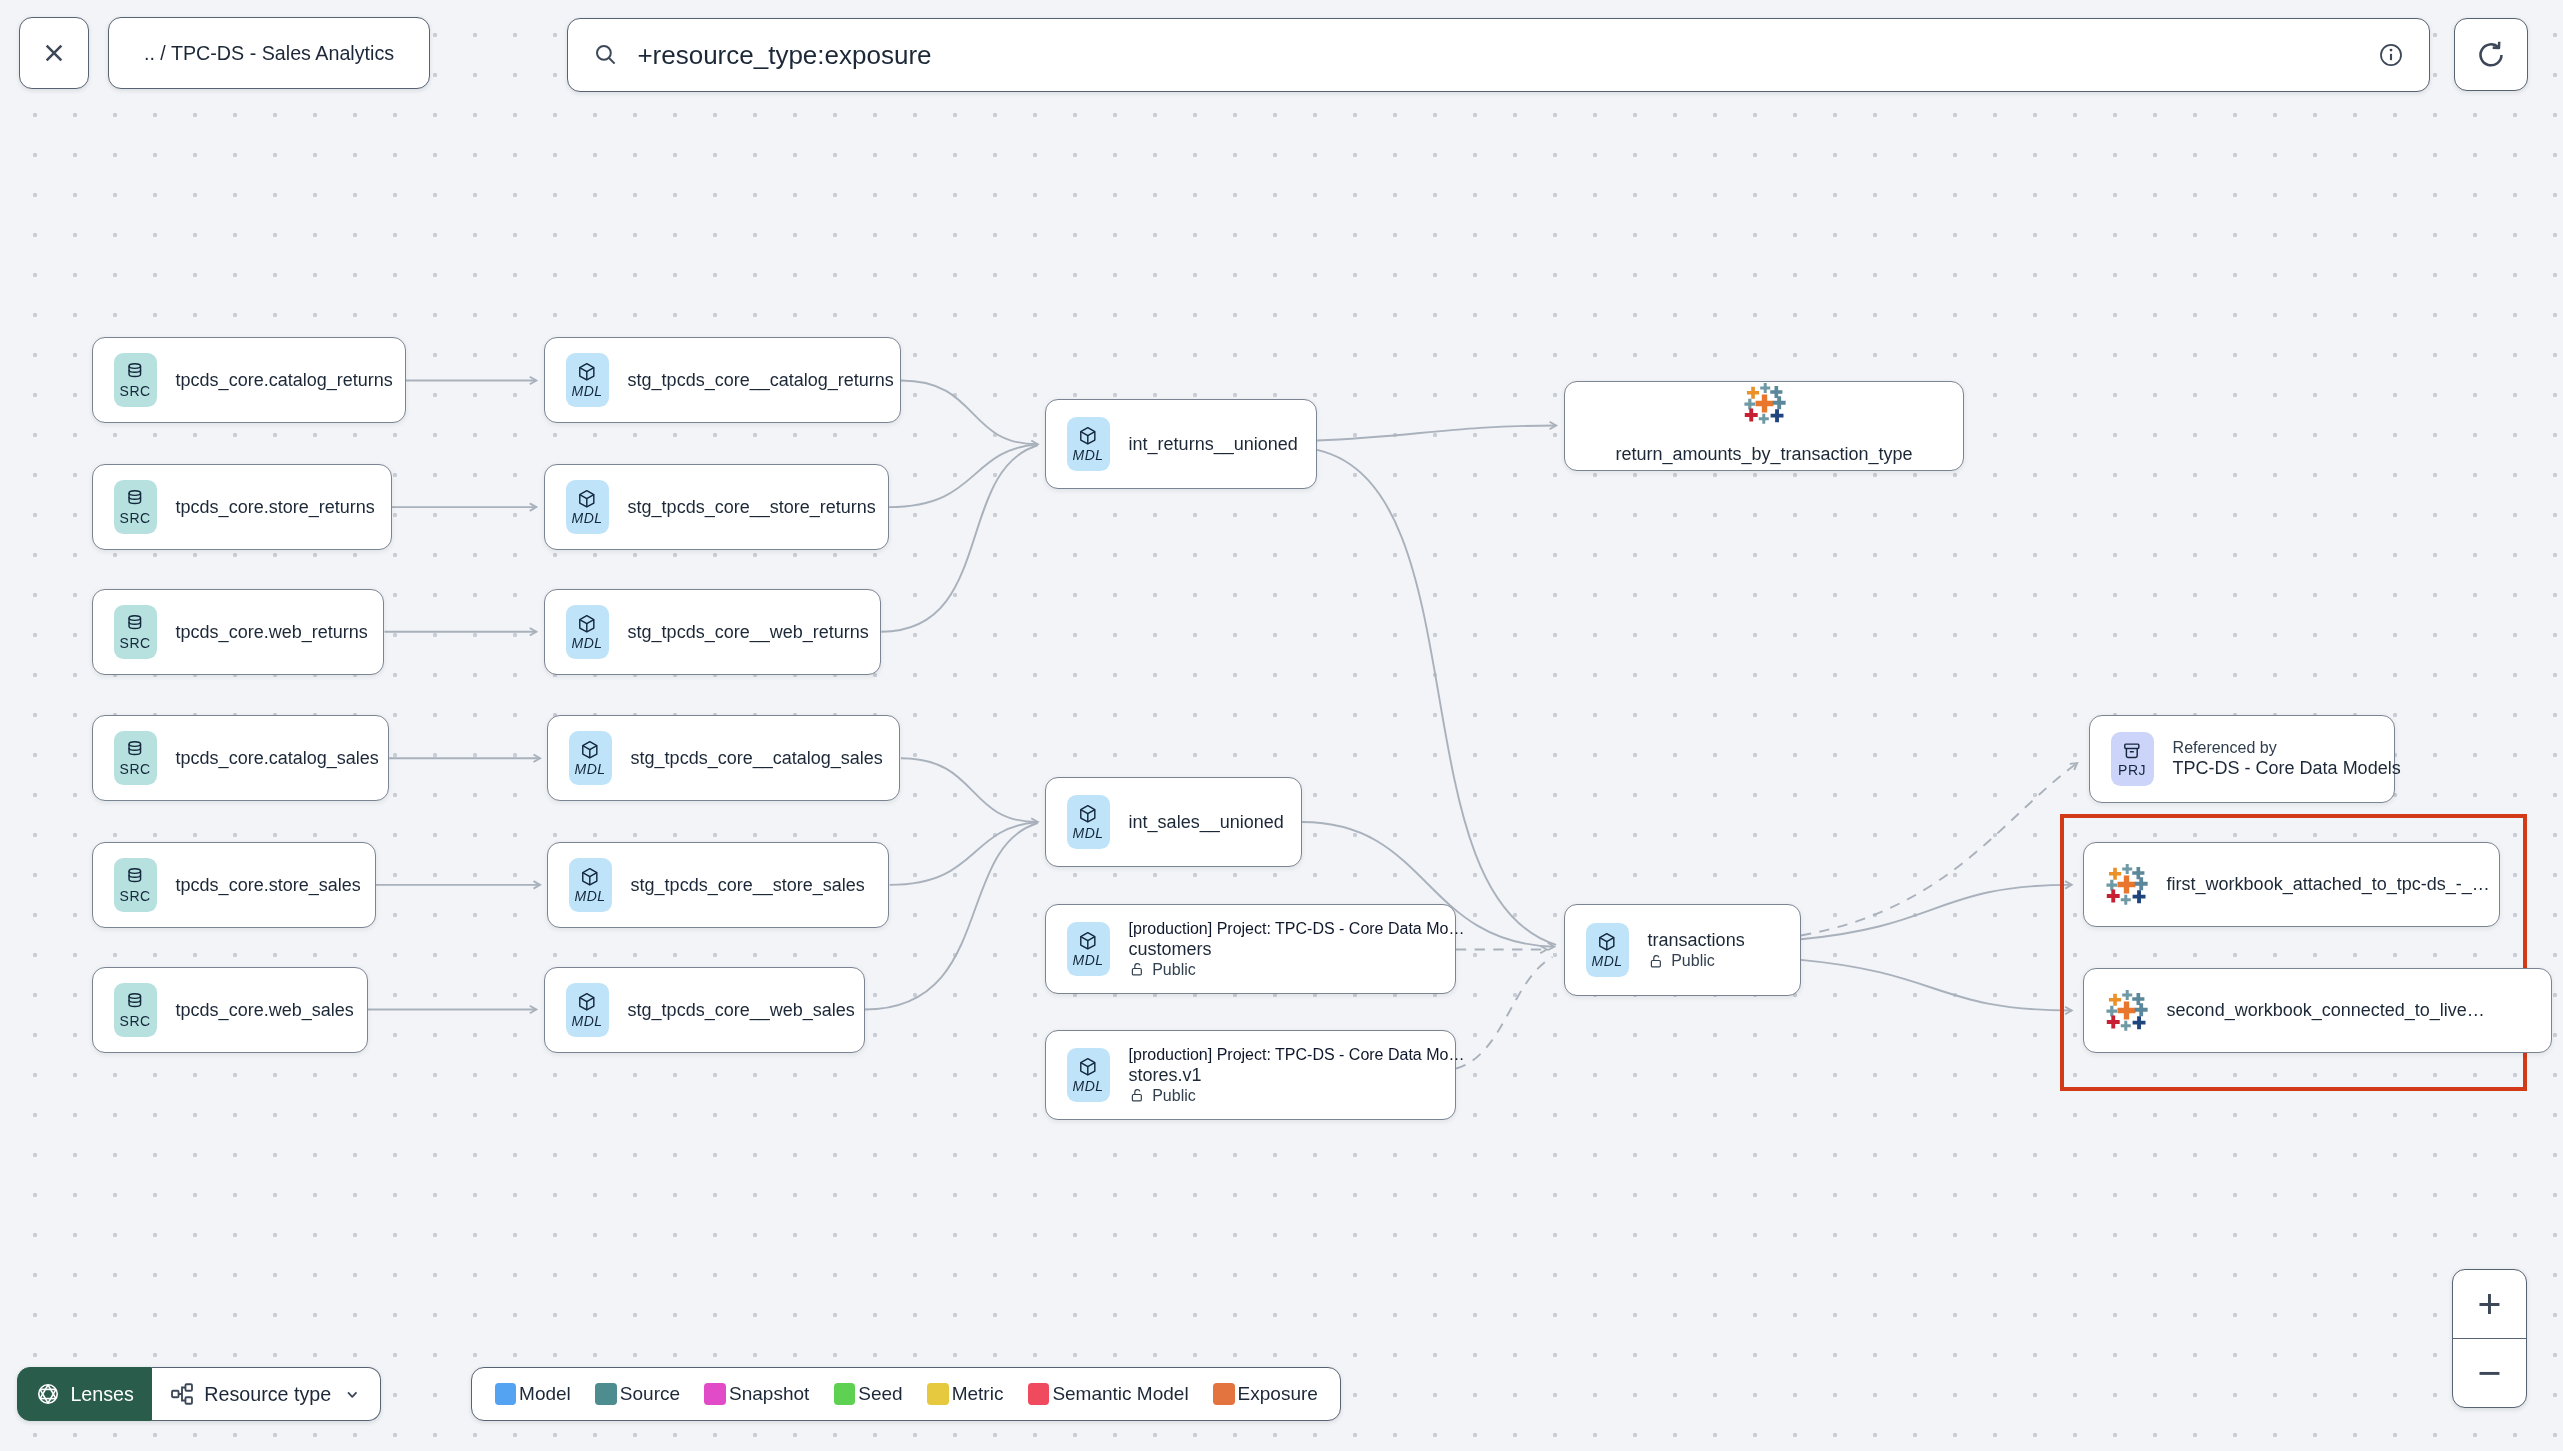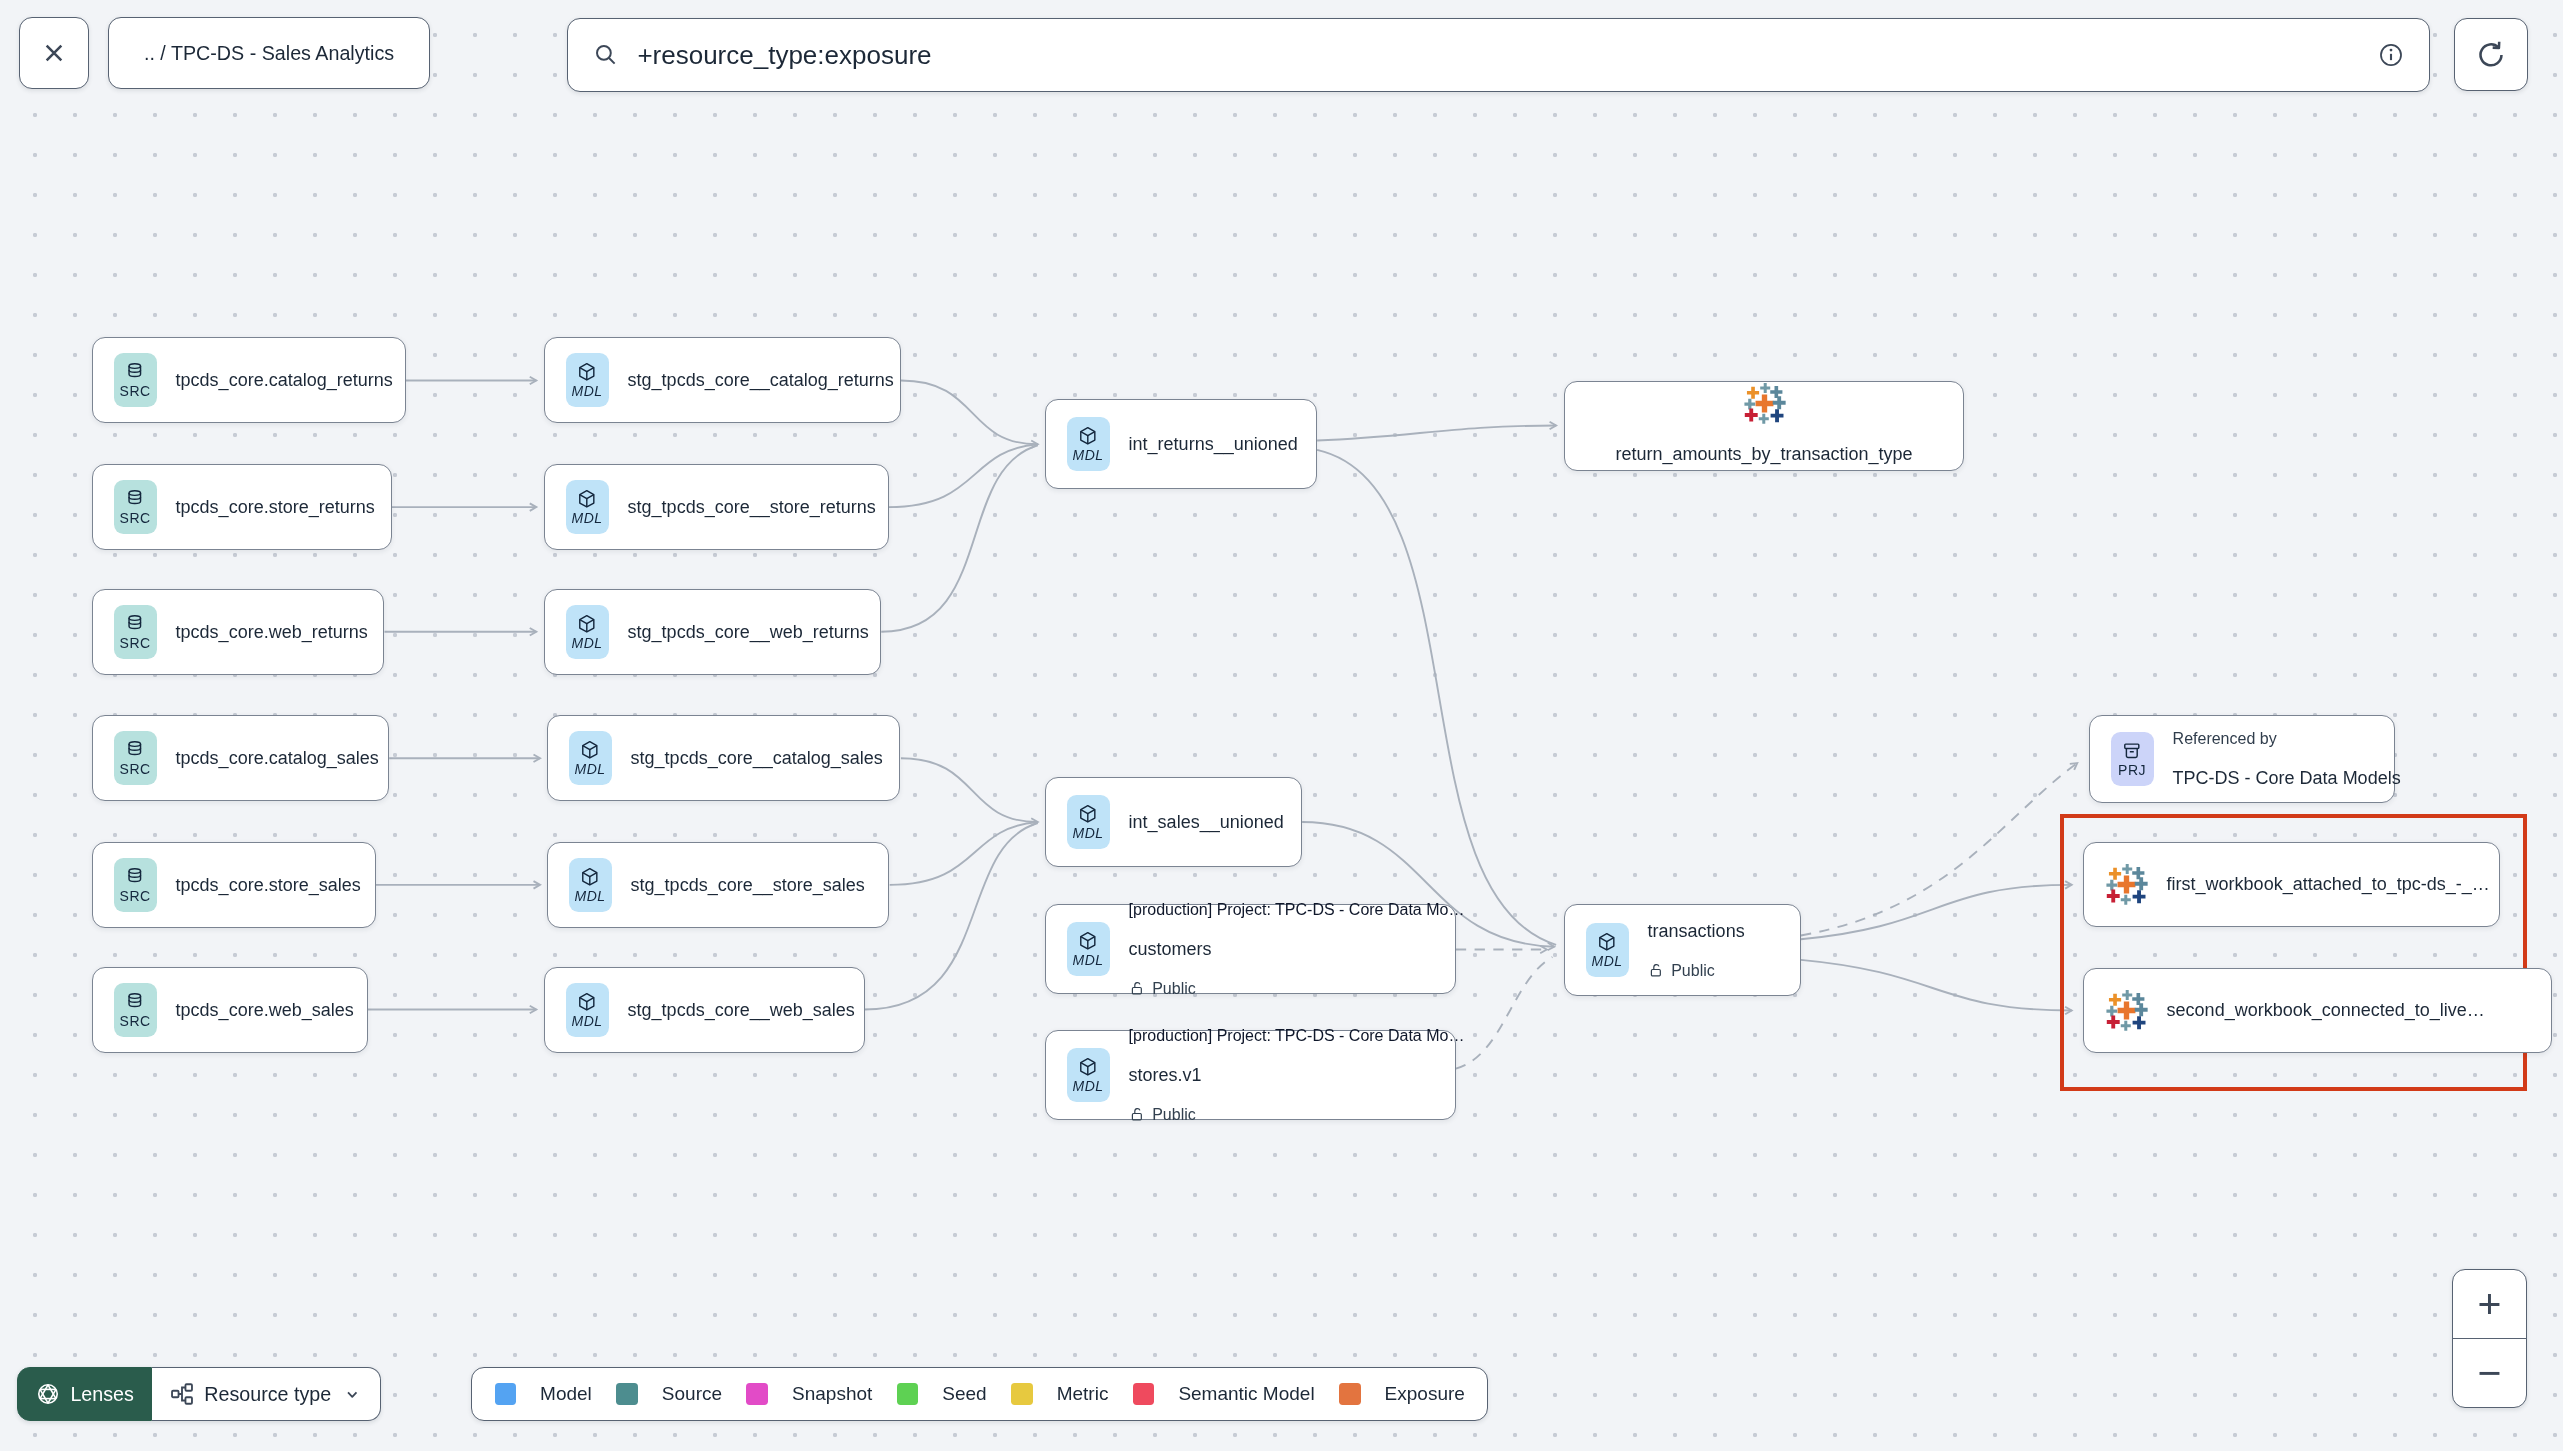--- a/index.html
+++ b/index.html
@@ -33,38 +33,38 @@
     box-shadow:0 1.9px 5.6px rgba(27,39,51,.08);cursor:pointer;
   }
   .badge{width:43px;height:54px;border-radius:9.4px;flex:none;display:flex;flex-direction:column;
     align-items:center;justify-content:center;gap:0.9px;}
   .badge.src{background:#b7e1de;}
   .badge.mdl{background:#bfe3f8;font-style:italic;}
   .badge.prj{background:#ccd4f9;}
   .badge .bl{font-size:14px;letter-spacing:0.5px;color:#14273d;}
   .badge svg{display:block;}
   .node .title{font-size:18px;white-space:nowrap;color:#1c2837;}
-  .node .col{display:flex;flex-direction:column;gap:20px;min-width:0;}
+  .node .col{display:flex;flex-direction:column;gap:1px;min-width:0;}
   .node .proj{font-size:16px;color:#0f172a;white-space:nowrap;}
   .node .pub{font-size:16px;color:#32404f;display:flex;align-items:center;gap:6.6px;}
   .node .ref-label{font-size:16px;color:#303d4c;}
   .tbl{width:43px;height:43px;flex:none;}
   .hlbox{position:absolute;z-index:2;border:4.7px solid #d23a18;box-sizing:border-box;}
   
   .grp{position:absolute;z-index:5;display:flex;box-shadow:0 1.9px 4.7px rgba(27,39,51,.12);border-radius:13px;}
   .lenses{
     background:#2a5c4c;color:#fff;border:1.9px solid #2a5c4c;border-radius:13px 0 0 13px;
     display:flex;align-items:center;gap:9.4px;padding:0 17px;font-size:19.7px;cursor:pointer;box-sizing:border-box;
   }
   .rtype{
     background:#fff;border:1.9px solid #576272;border-left:none;border-radius:0 13px 13px 0;
     display:flex;align-items:center;gap:9.4px;padding:16px 17px;font-size:19.7px;cursor:pointer;box-sizing:border-box;
   }
   .legend{gap:24.4px;padding:0 22.5px;font-size:19px;}
-  .litem{display:flex;align-items:center;gap:24px;}
+  .litem{display:flex;align-items:center;gap:3px;}
   .sw{width:21.6px;height:21.6px;border-radius:3.7px;flex:none;}
   .zoomctl{position:absolute;z-index:5;width:75px;border:1.9px solid #576272;border-radius:13px;
     background:#fff;box-sizing:border-box;overflow:hidden;box-shadow:0 1.9px 4.7px rgba(27,39,51,.12);}
   .zbtn{height:68px;display:flex;align-items:center;justify-content:center;font-size:41px;
     font-weight:300;color:#3c4757;cursor:pointer;}
   .zbtn.top{border-bottom:1.9px solid #576272;}
 </style>
 </head>
 <body>
 

